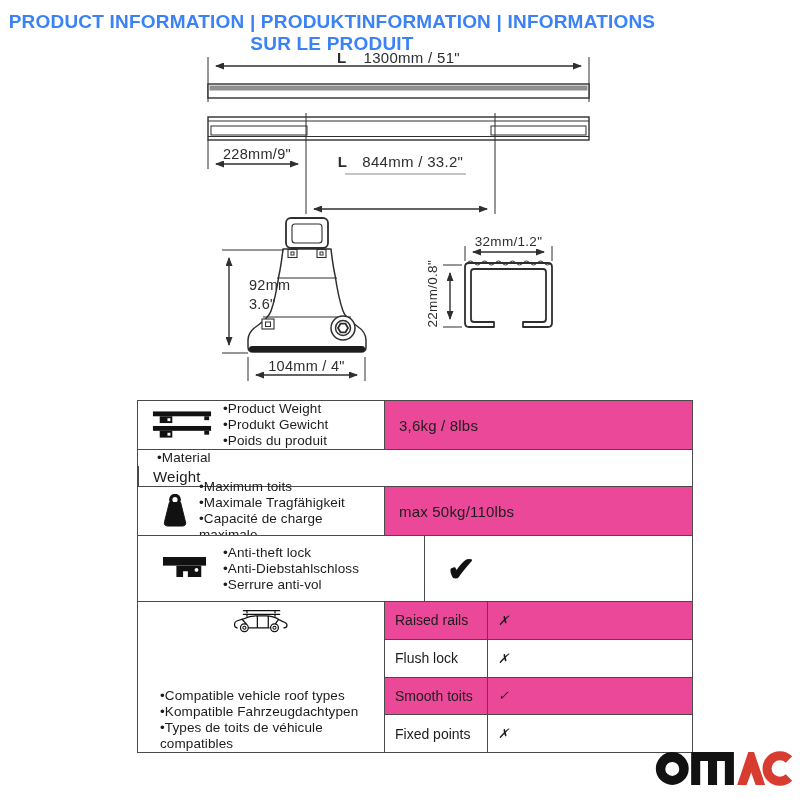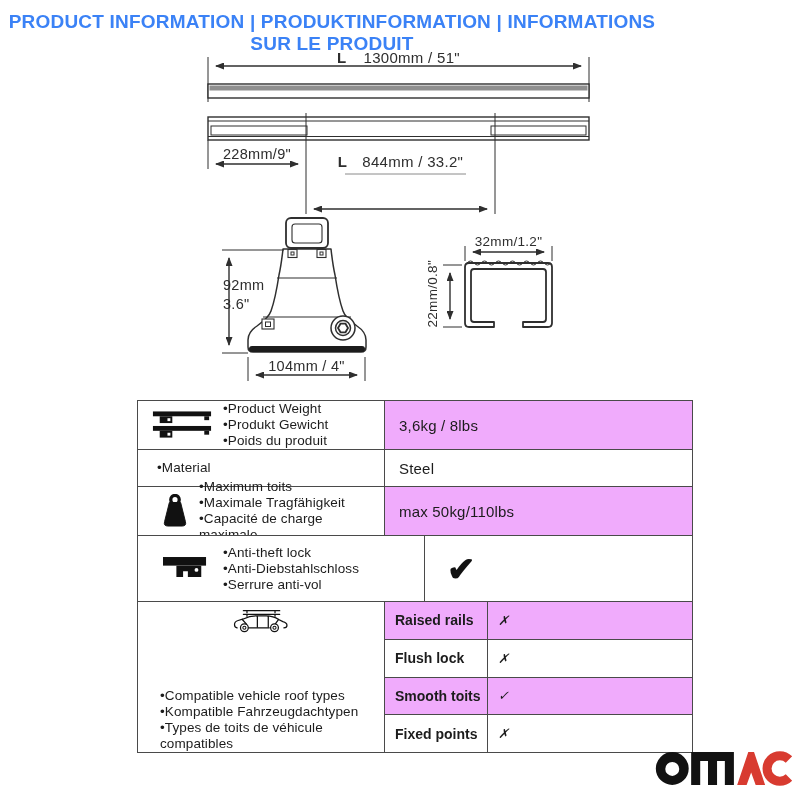--- a/index.html
+++ b/index.html
@@ -15,28 +15,28 @@
   .dimL{font-weight:bold;}
   .vert{writing-mode:vertical-rl;transform:rotate(180deg);line-height:1;}
   
   .spec{left:137px;top:400px;width:554px;border:1.5px solid #4a4a4a;
         display:flex;flex-direction:column;font-size:13.5px;}
   .trow{display:flex;border-top:1px solid #4a4a4a;}
   .trow:first-child{border-top:none;}
   .lcell{width:246px;box-sizing:border-box;display:flex;align-items:center;background:#fff;}
   .vcell{flex:1;box-sizing:border-box;display:flex;align-items:center;
          border-left:1px solid #4a4a4a;font-size:15px;padding-left:14px;letter-spacing:.2px;}
-  .gray{background:#f0abfc;}
+  .gray{background:#ec4899;}
   .lab{line-height:16px;letter-spacing:.1px;}
   .bigcheck{font-size:34px;font-weight:bold;line-height:1;padding-left:8px;color:#111;}
   .sub{flex:1;display:flex;flex-direction:column;border-left:1px solid #4a4a4a;}
   .srow{display:flex;flex:1;border-top:1px solid #4a4a4a;}
   .srow:first-child{border-top:none;}
   .slab{width:103px;box-sizing:border-box;display:flex;align-items:center;
-        padding-left:10px;font-size:14px;border-right:1px solid #4a4a4a;font-weight:bold;}
+        padding-left:10px;font-size:14px;border-right:1px solid #4a4a4a;}
   .smark{flex:1;display:flex;align-items:center;padding-left:10px;
          font-size:13px;font-style:italic;}
   .carbox{display:flex;flex-direction:column;justify-content:flex-start;align-items:stretch;padding-top:5px;}
   svg{display:block;}
 </style>
 </head>
 <body>
 
 <div class="abs hdr">PRODUCT INFORMATION | PRODUKTINFORMATION | INFORMATIONS SUR LE PRODUIT</div>
 
@@ -116,21 +116,21 @@
 
 <div class="abs dim dimflex" style="left:208px;top:49px;width:381px;gap:17px;font-size:15px;">
   <span class="dimL">L</span>
   <span>1300mm / 51"</span>
 </div>
 <div class="abs dim" style="left:208px;top:146px;width:98px;text-align:center;">228mm/9"</div>
 <div class="abs dim dimflex" style="left:306px;top:153px;width:189px;gap:15px;font-size:15px;">
   <span class="dimL">L</span>
   <span>844mm / 33.2"</span>
 </div>
-<div class="abs dim" style="left:223px;top:276px;line-height:19px;">
+<div class="abs dim" style="left:249px;top:276px;line-height:19px;">
   <div>92mm</div>
   <div>3.6"</div>
 </div>
 <div class="abs dim" style="left:248px;top:358px;width:117px;text-align:center;">104mm / 4"</div>
 <div class="abs dim" style="left:462px;top:234px;width:93px;text-align:center;font-size:13.5px;">32mm/1.2"</div>
 <div class="abs dim vert" style="left:426px;top:260px;font-size:13.5px;">22mm/0.8"</div>
 
 <div class="abs spec">
 
   <div class="trow" style="height:48px;justify-content:space-between;">
@@ -149,25 +149,25 @@
       </svg>
       <div class="lab" style="margin-left:10px;">
         <div>•Product Weight</div>
         <div>•Produkt Gewicht</div>
         <div>•Poids du produit</div>
       </div>
     </div>
     <div class="vcell gray">3,6kg / 8lbs</div>
   </div>
 
-  <div class="trow" style="height:36px;">
+  <div class="trow" style="height:36px;flex-direction:column;">
     <div class="lcell" style="padding-left:19px;">
       <div class="lab">•Material</div>
     </div>
-    <div class="vcell">Steel</div>
+    <div class="vcell">Weight</div>
   </div>
 
   <div class="trow" style="height:48px;">
     <div class="lcell" style="padding-left:21px;">
       <svg width="32" height="34" viewBox="0 0 34 36" style="flex:none;">
         <circle cx="17" cy="6" r="4.5" fill="none" stroke="#111" stroke-width="3.5"></circle>
         <path d="M11,9 H23 L28,29 Q29.5,34 24.5,34 H9.5 Q4.5,34 6,29 Z" fill="#111" stroke="#111" stroke-width="1" stroke-linejoin="round"></path>
       </svg>
       <div class="lab" style="margin-left:8px;">
         <div>•Maximum toits</div>

